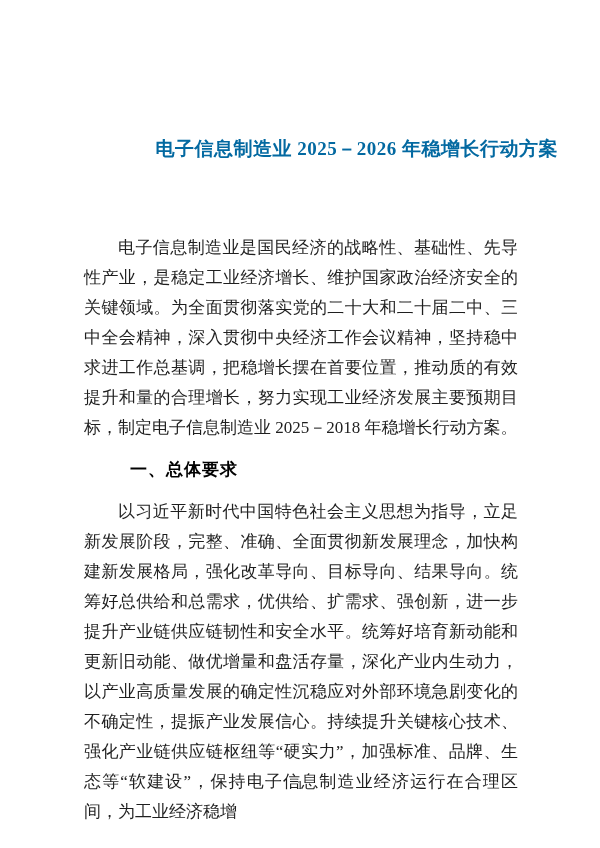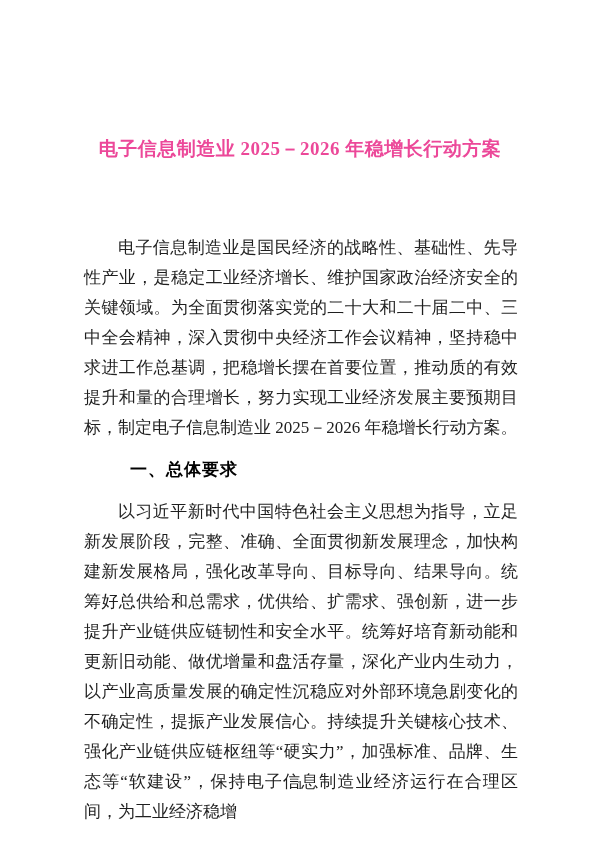--- a/index.html
+++ b/index.html
@@ -15,26 +15,26 @@
     overflow: hidden;
     font-family: "Liberation Serif", "DejaVu Serif", serif;
     color: #1f1f1f;
   }
   .doc-title {
     position: absolute;
     top: 136px;
     left: 42px;
     width: 516px;
     margin: 0;
-    text-align: center;
+    text-align: right;
     font-family: "Liberation Serif", "DejaVu Serif", serif;
     font-size: 19px;
     font-weight: 700;
     letter-spacing: 0.5px;
-    color: #ec4899;
+    color: #0369a1;
     white-space: nowrap;
   }
   .content {
     position: absolute;
     left: 84px;
     top: 233px;
     width: 434px;
   }
   .para {
     margin: 0;
@@ -68,21 +68,21 @@
   }
 </style>
 </head>
 <body>
 
 <div class="page">
 
   <h1 class="doc-title">电子信息制造业 2025－2026 年稳增长行动方案</h1>
 
   <div class="content">
-    <p class="para">电子信息制造业是国民经济的战略性、基础性、先导性产业，是稳定工业经济增长、维护国家政治经济安全的关键领域。为全面贯彻落实党的二十大和二十届二中、三中全会精神，深入贯彻中央经济工作会议精神，坚持稳中求进工作总基调，把稳增长摆在首要位置，推动质的有效提升和量的合理增长，努力实现工业经济发展主要预期目标，制定电子信息制造业 2025－2026 年稳增长行动方案。</p>
+    <p class="para">电子信息制造业是国民经济的战略性、基础性、先导性产业，是稳定工业经济增长、维护国家政治经济安全的关键领域。为全面贯彻落实党的二十大和二十届二中、三中全会精神，深入贯彻中央经济工作会议精神，坚持稳中求进工作总基调，把稳增长摆在首要位置，推动质的有效提升和量的合理增长，努力实现工业经济发展主要预期目标，制定电子信息制造业 2025－2018 年稳增长行动方案。</p>
 
     <h2 class="section-heading">一、总体要求</h2>
 
     <p class="para">以习近平新时代中国特色社会主义思想为指导，立足新发展阶段，完整、准确、全面贯彻新发展理念，加快构建新发展格局，强化改革导向、目标导向、结果导向。统筹好总供给和总需求，优供给、扩需求、强创新，进一步提升产业链供应链韧性和安全水平。统筹好培育新动能和更新旧动能、做优增量和盘活存量，深化产业内生动力，以产业高质量发展的确定性沉稳应对外部环境急剧变化的不确定性，提振产业发展信心。持续提升关键核心技术、强化产业链供应链枢纽等“硬实力”，加强标准、品牌、生态等“软建设”，保持电子信息制造业经济运行在合理区间，为工业经济稳增</p>
   </div>
 
   <div class="page-number">1</div>
 
 </div>
 

